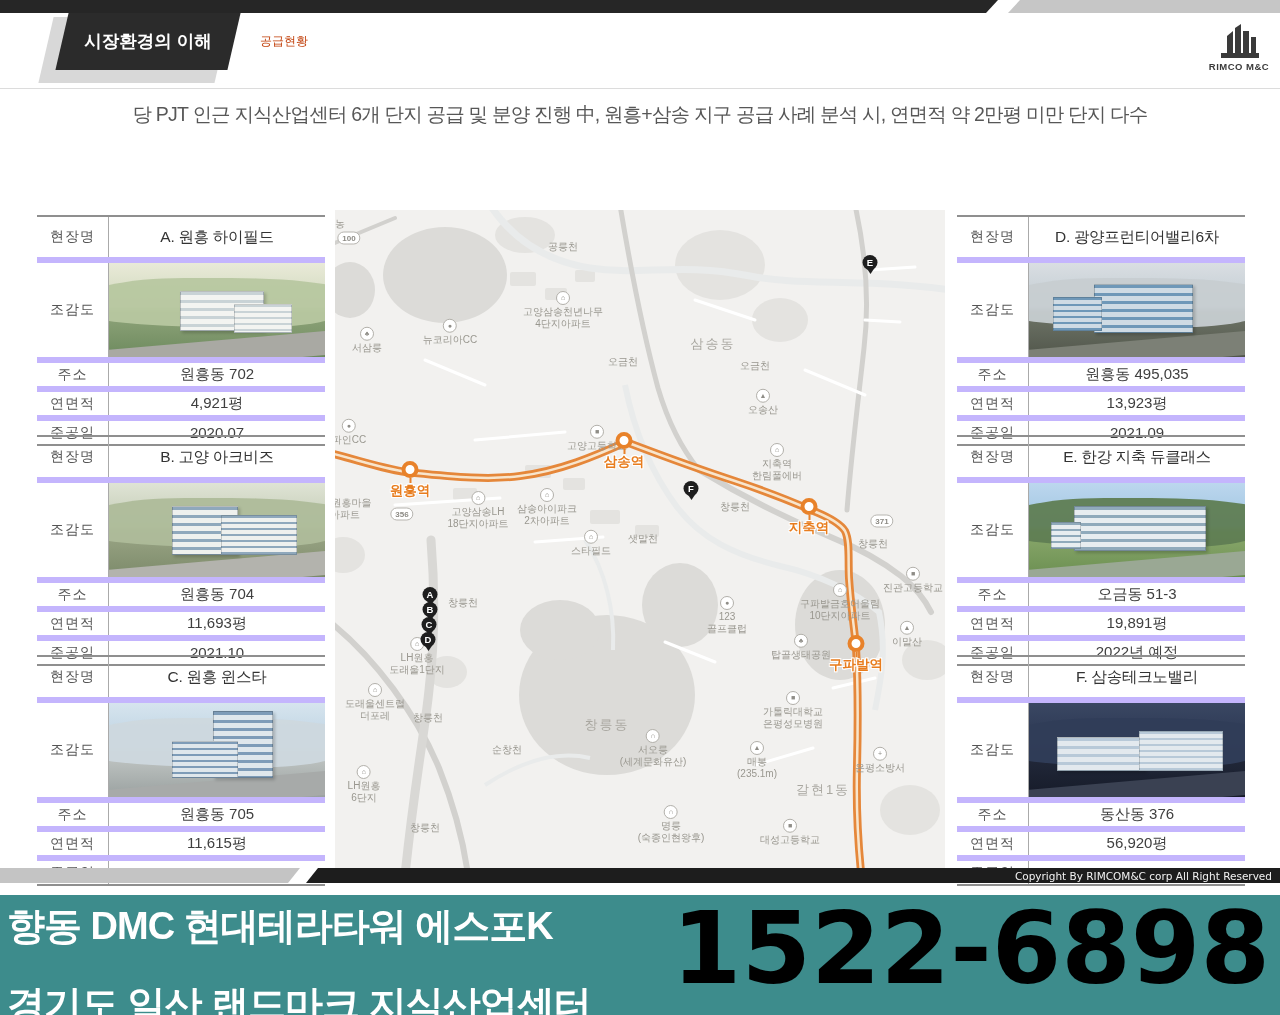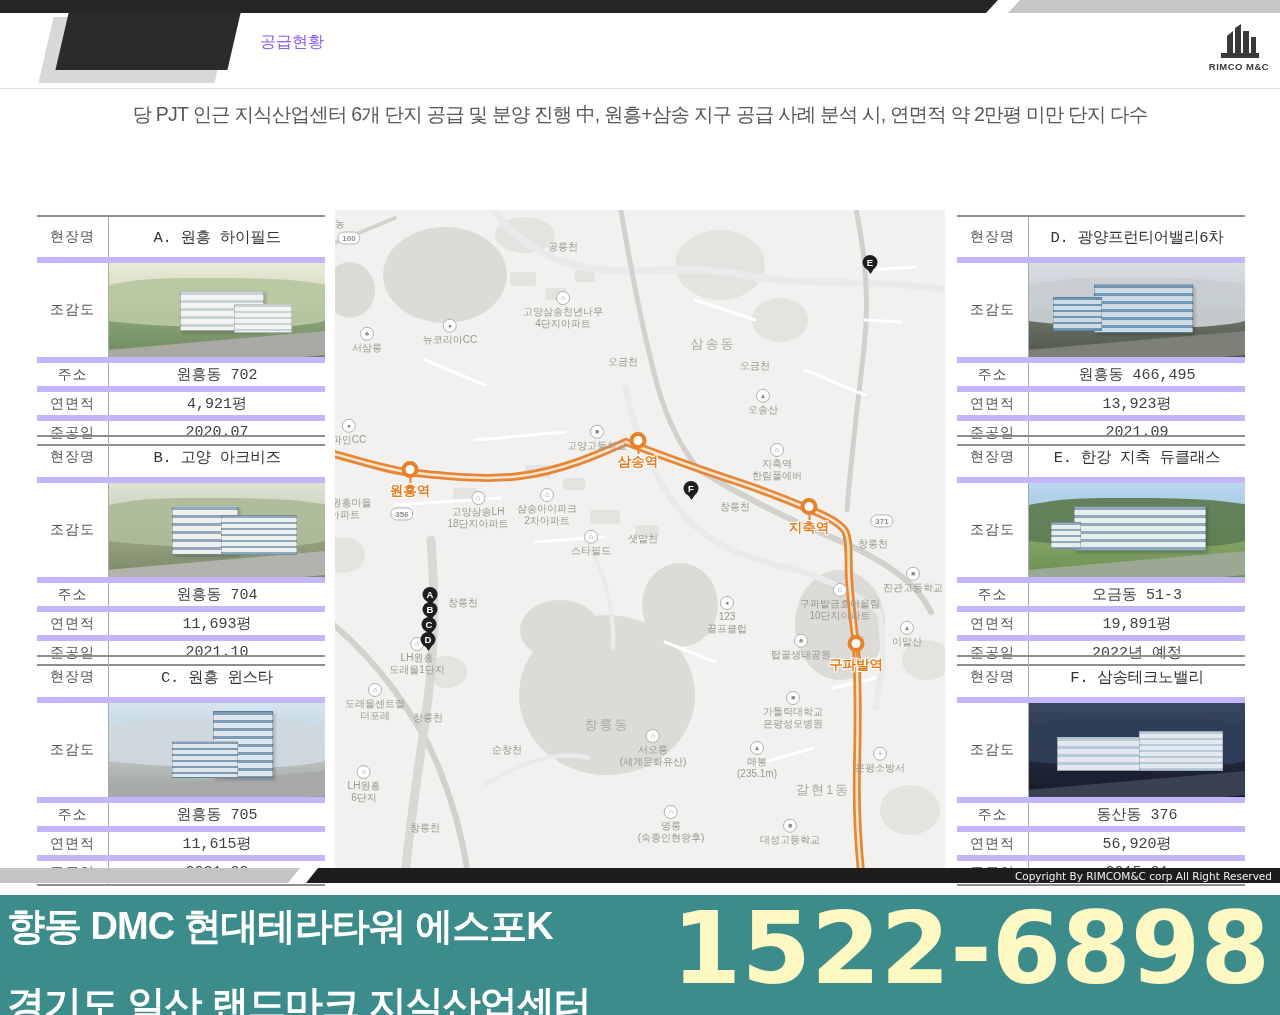--- a/index.html
+++ b/index.html
@@ -10,40 +10,40 @@
   .topbar-black{position:absolute;left:0;top:0;width:998px;height:13px;background:#262626;
     clip-path:polygon(0 0,100% 0,calc(100% - 12px) 100%,0 100%);}
   .topbar-gray{position:absolute;left:1008px;top:0;right:0;height:13px;background:#c6c6c6;
     clip-path:polygon(12px 0,100% 0,100% 100%,0 100%);}
   .tab-ghost1{position:absolute;left:46px;top:17px;width:56px;height:66px;background:#d8d8d8;transform:skewX(-13deg);}
   .tab-ghost2{position:absolute;left:46px;top:70px;width:170px;height:13px;background:#d8d8d8;transform:skewX(-13deg);}
   .tab-dark-bg{position:absolute;left:62px;top:13px;width:172px;height:57px;background:#2b2b2b;transform:skewX(-13deg);}
   .tab-dark-text{position:absolute;left:62px;top:13px;width:172px;height:57px;line-height:57px;
     text-align:center;color:#fff;font-size:17.5px;font-weight:bold;}
   .tab-secondary{position:absolute;left:260px;top:13px;height:57px;line-height:57px;
-    color:#8b5cf6;font-size:16px;font-weight:500;}
+    color:#c2410c;font-size:12px;font-weight:500;}
   .header-divider{position:absolute;left:0;top:88px;width:100%;height:1px;background:#dcdcdc;}
   .logo{position:absolute;left:1204px;top:24px;width:70px;text-align:center;}
   .logo svg{display:block;margin:0 auto;}
   .logo-text{font-size:9.5px;font-weight:bold;color:#3a3a3a;letter-spacing:.5px;margin-top:1px;}
 
   
   .headline-sub{position:absolute;left:0;top:101px;width:100%;text-align:center;font-size:19.5px;
     letter-spacing:-0.8px;color:#575757;font-weight:500;white-space:nowrap;}
   .headline-main{position:absolute;left:0;top:133px;width:100%;text-align:center;font-size:30px;
     letter-spacing:-0.5px;color:#0c0c0c;font-weight:800;white-space:nowrap;}
 
   
   .card{position:absolute;width:288px;border-top:2px solid #8f8f8f;border-bottom:2px solid #8f8f8f;
     font-size:14px;color:#4a4a4a;}
   .card .row{display:flex;border-top:6px solid #c4b5fd;}
   .card .row:first-child{border-top:none;}
   .card .lab{width:71px;border-right:1px solid #aaaaaa;display:flex;align-items:center;justify-content:center;
     color:#555;letter-spacing:1px;flex-shrink:0;}
-  .card .val{flex:1;display:flex;align-items:center;justify-content:center;color:#404040;font-size:15px;font-family:Liberation Mono, monospace;}
+  .card .val{flex:1;display:flex;align-items:center;justify-content:center;color:#404040;font-size:15px;}
   .card .row.h{height:40px;} .card .row.h .val{font-weight:500;color:#333;font-size:15.5px;letter-spacing:-0.3px;}
   .card .row.img{height:94px;}
   .card .row.d{height:23px;}
   .card .cell-scene{flex:1;position:relative;overflow:hidden;}
 
   
   .scene{position:absolute;inset:0;background:linear-gradient(to bottom,var(--sky1) 0%,var(--sky2) 46%,var(--ground) 52%,var(--ground2) 100%);}
   .scene .hill{position:absolute;left:-15%;top:16%;width:132%;height:52%;background:var(--hill);
     border-radius:45% 55% 40% 60%/60% 50% 70% 40%;opacity:.95;}
   .scene .road{position:absolute;left:-10%;bottom:-8%;width:125%;height:26%;background:var(--road);transform:rotate(-5deg);}
@@ -81,33 +81,34 @@
   
   .foot-gray{position:absolute;left:0;top:868px;width:300px;height:15px;background:#c4c4c4;
     clip-path:polygon(0 0,100% 0,calc(100% - 12px) 100%,0 100%);}
   .foot-black{position:absolute;left:306px;top:868px;right:0;height:15px;background:#1d1d1d;
     clip-path:polygon(12px 0,100% 0,100% 100%,0 100%);
     display:flex;align-items:center;justify-content:flex-end;padding-right:8px;box-sizing:border-box;}
   .copyright{color:#f2f2f2;font-size:10.5px;font-family:"DejaVu Sans",sans-serif;}
   .banner{position:absolute;left:0;top:883px;width:100%;height:132px;background:#3d8c8c;margin-top:12px;}
   .banner-line1{position:absolute;left:7px;top:6px;font-size:38px;font-weight:800;color:#fff;letter-spacing:-1px;white-space:nowrap;}
   .banner-line2{position:absolute;left:7px;top:84px;font-size:38px;font-weight:800;color:#fff;letter-spacing:-1px;white-space:nowrap;}
-  .phone{position:absolute;right:10px;top:4px;font-size:100px;line-height:100px;font-weight:800;color:#fef9c3;
+  .phone{position:absolute;right:10px;top:4px;font-size:100px;line-height:100px;font-weight:800;color:#000000;
     letter-spacing:0;font-family:"DejaVu Sans",sans-serif;}
 </style>
 </head>
 <body>
 
 <div class="page">
 
   <div class="topbar-black"></div>
   <div class="topbar-gray"></div>
   <div class="tab-ghost1"></div>
   <div class="tab-ghost2"></div>
   <div class="tab-dark-bg"></div>
+  <div class="tab-dark-text">시장환경의 이해</div>
   <div class="tab-secondary">공급현황</div>
   <div class="header-divider"></div>
   <div class="logo">
     <svg width="44" height="36" viewBox="0 0 44 36">
       <g fill="#3a3a3a">
         <polygon points="10,30 10,12 16,7 16,30"></polygon>
         <polygon points="18,30 18,4 24,0 24,30"></polygon>
         <rect x="26" y="7" width="6" height="23"></rect>
         <rect x="34" y="13" width="5" height="17"></rect>
         <rect x="4" y="29" width="38" height="5"></rect>
@@ -217,21 +218,21 @@
             <div class="scene v-d" style="--sky1: #d9dee2; --sky2: #c2cbd2; --ground: #6f7568; --ground2: #51564b; --hill: #c7cdd1; --bldg: #cfdbe4; --win: #6f98b8; --road: #7c8076;">
               <div class="hill"></div>
               <div class="road"></div>
               <div class="main"></div>
               <div class="wing"></div>
             </div>
           </div>
         </div>
         <div class="row d">
           <div class="lab">주소</div>
-          <div class="val">원흥동 466,495</div>
+          <div class="val">원흥동 495,035</div>
         </div>
         <div class="row d">
           <div class="lab">연면적</div>
           <div class="val">13,923평</div>
         </div>
         <div class="row d">
           <div class="lab">준공일</div>
           <div class="val">2021.09</div>
         </div>
       </div>
@@ -515,21 +516,21 @@
           <div>은평소방서</div>
         </div>
         <div class="badge" style="left: 14px; top: 28px;">100</div>
         <div class="badge" style="left: 67px; top: 304px;">356</div>
         <div class="badge" style="left: 547px; top: 311px;">371</div>
         <div class="station" style="left: 75px; top: 262px;">
           <div class="st-dot"></div>
           <div class="st-stem"></div>
           <div class="st-label">원흥역</div>
         </div>
-        <div class="station" style="left: 303px; top: 233px; text-align: center;">
+        <div class="station" style="left: 289px; top: 233px; text-align: center;">
           <div class="st-dot"></div>
           <div class="st-stem"></div>
           <div class="st-label">삼송역</div>
         </div>
         <div class="station" style="left: 474px; top: 299px;">
           <div class="st-dot"></div>
           <div class="st-stem"></div>
           <div class="st-label">지축역</div>
         </div>
         <div class="station" style="left: 521px; top: 436px;">

